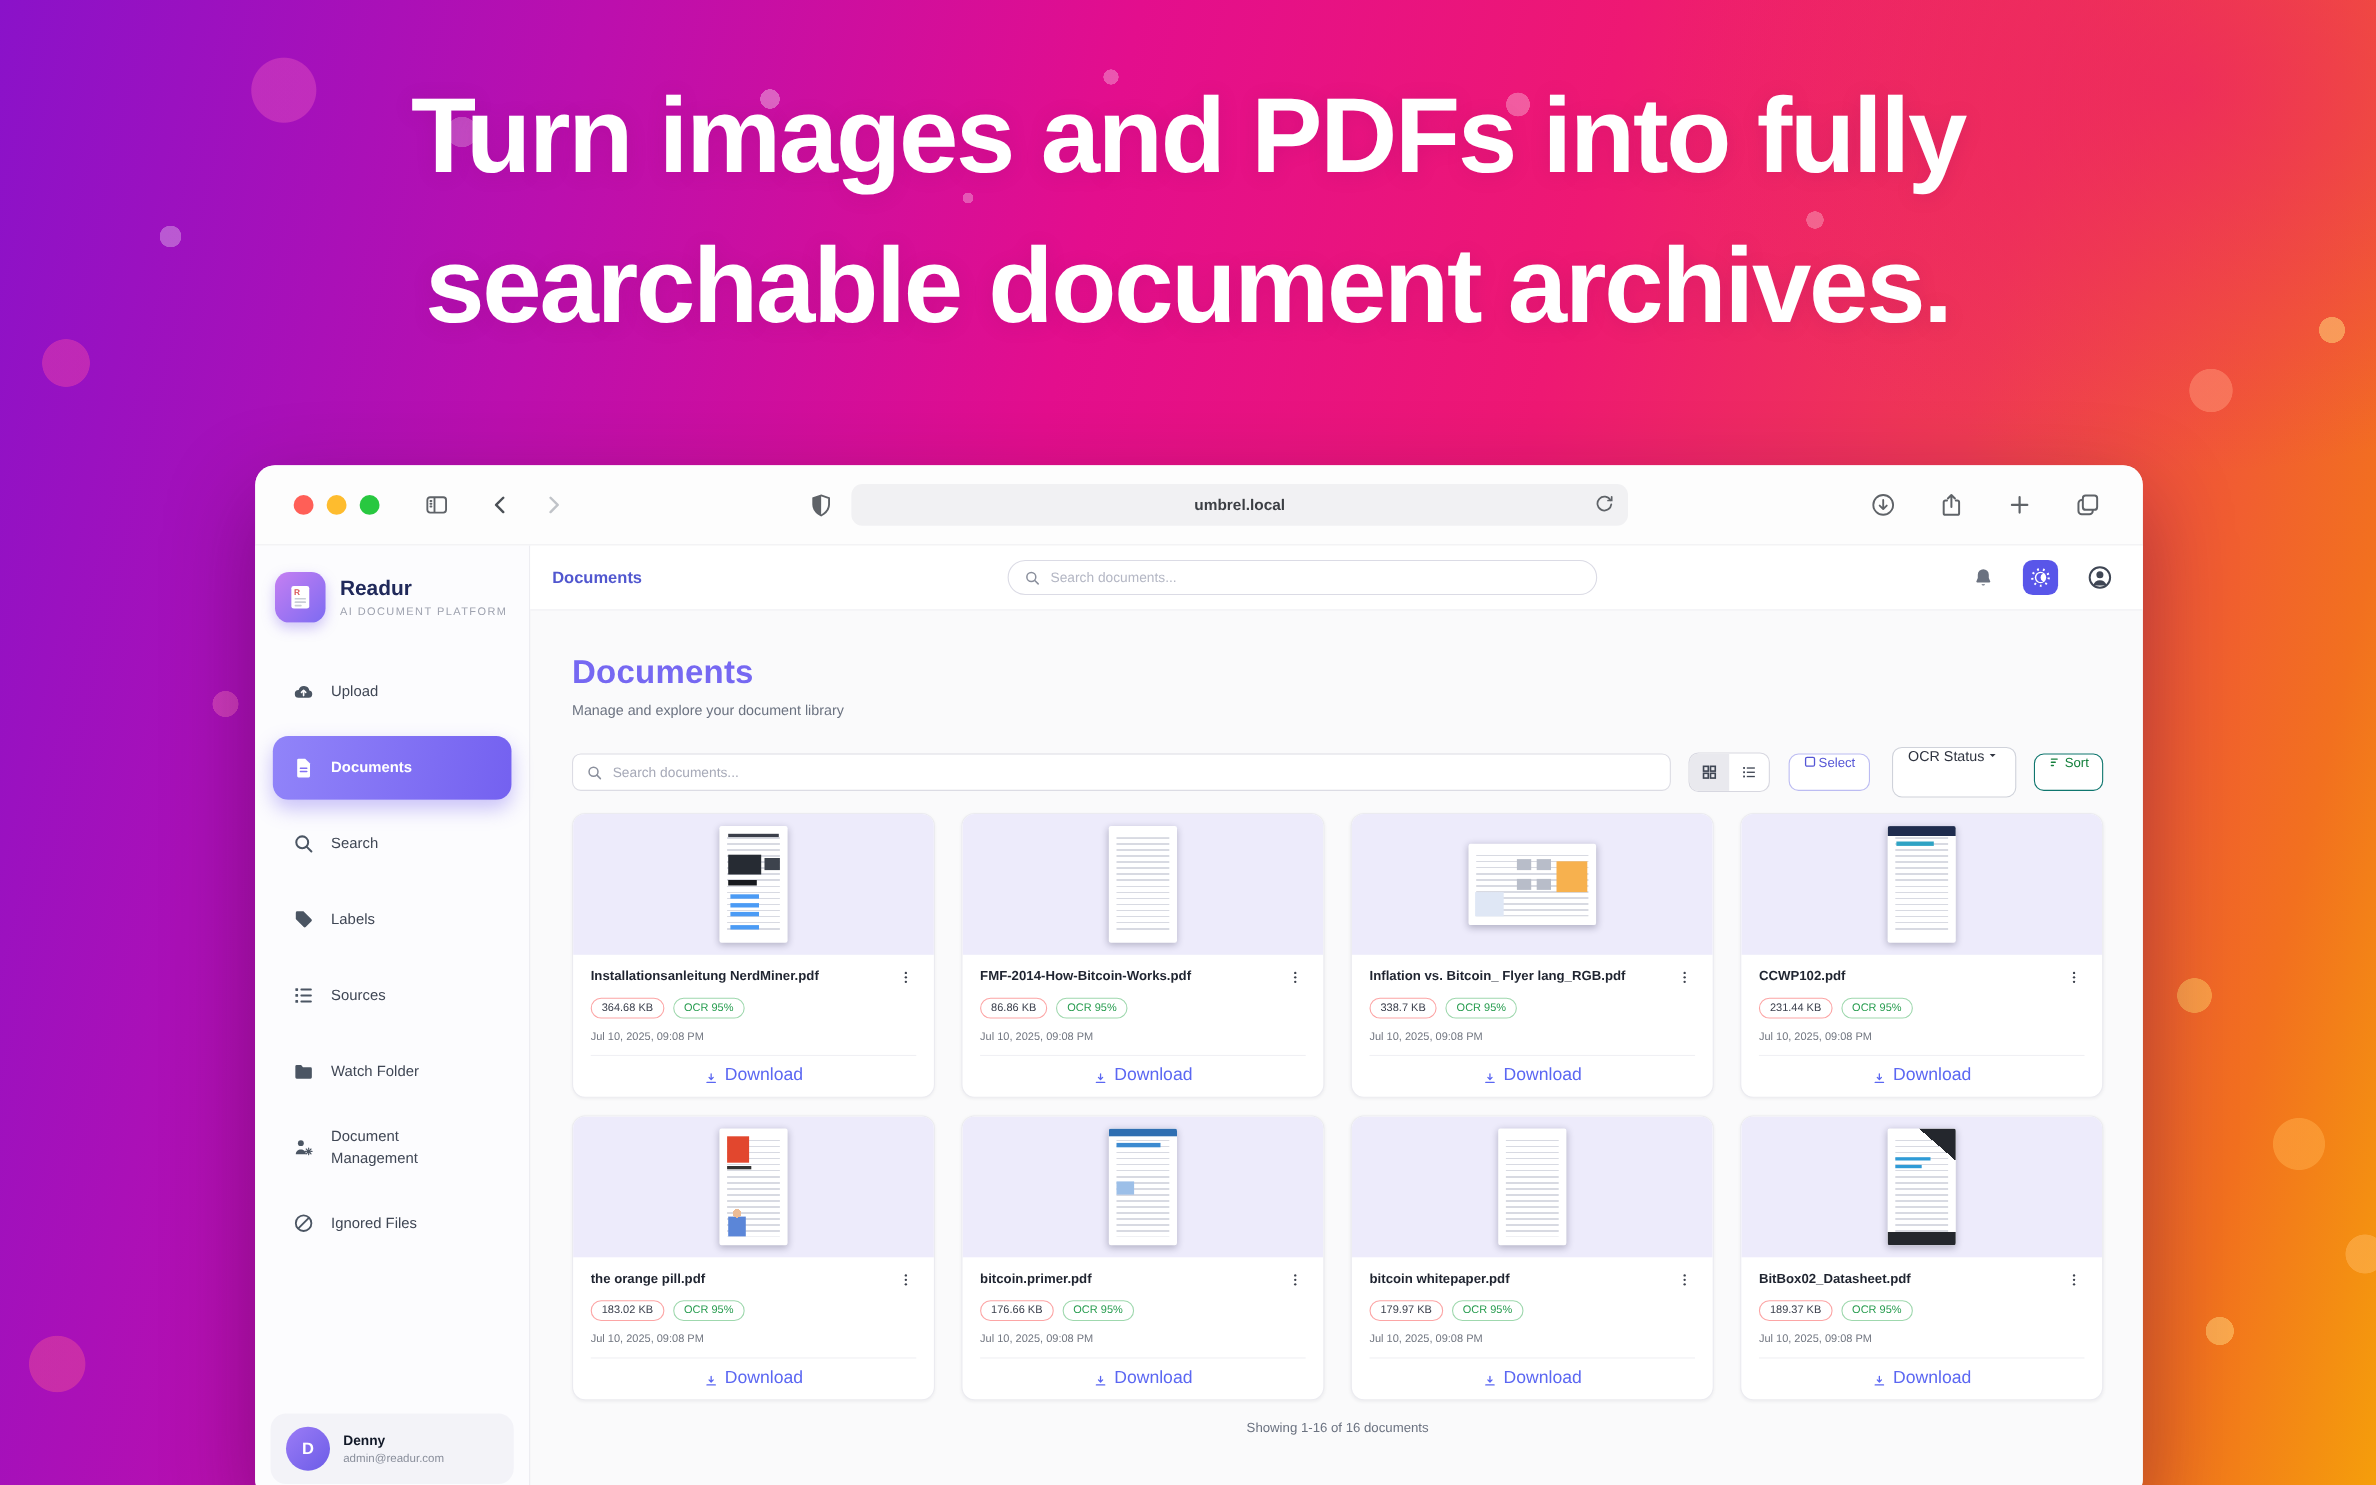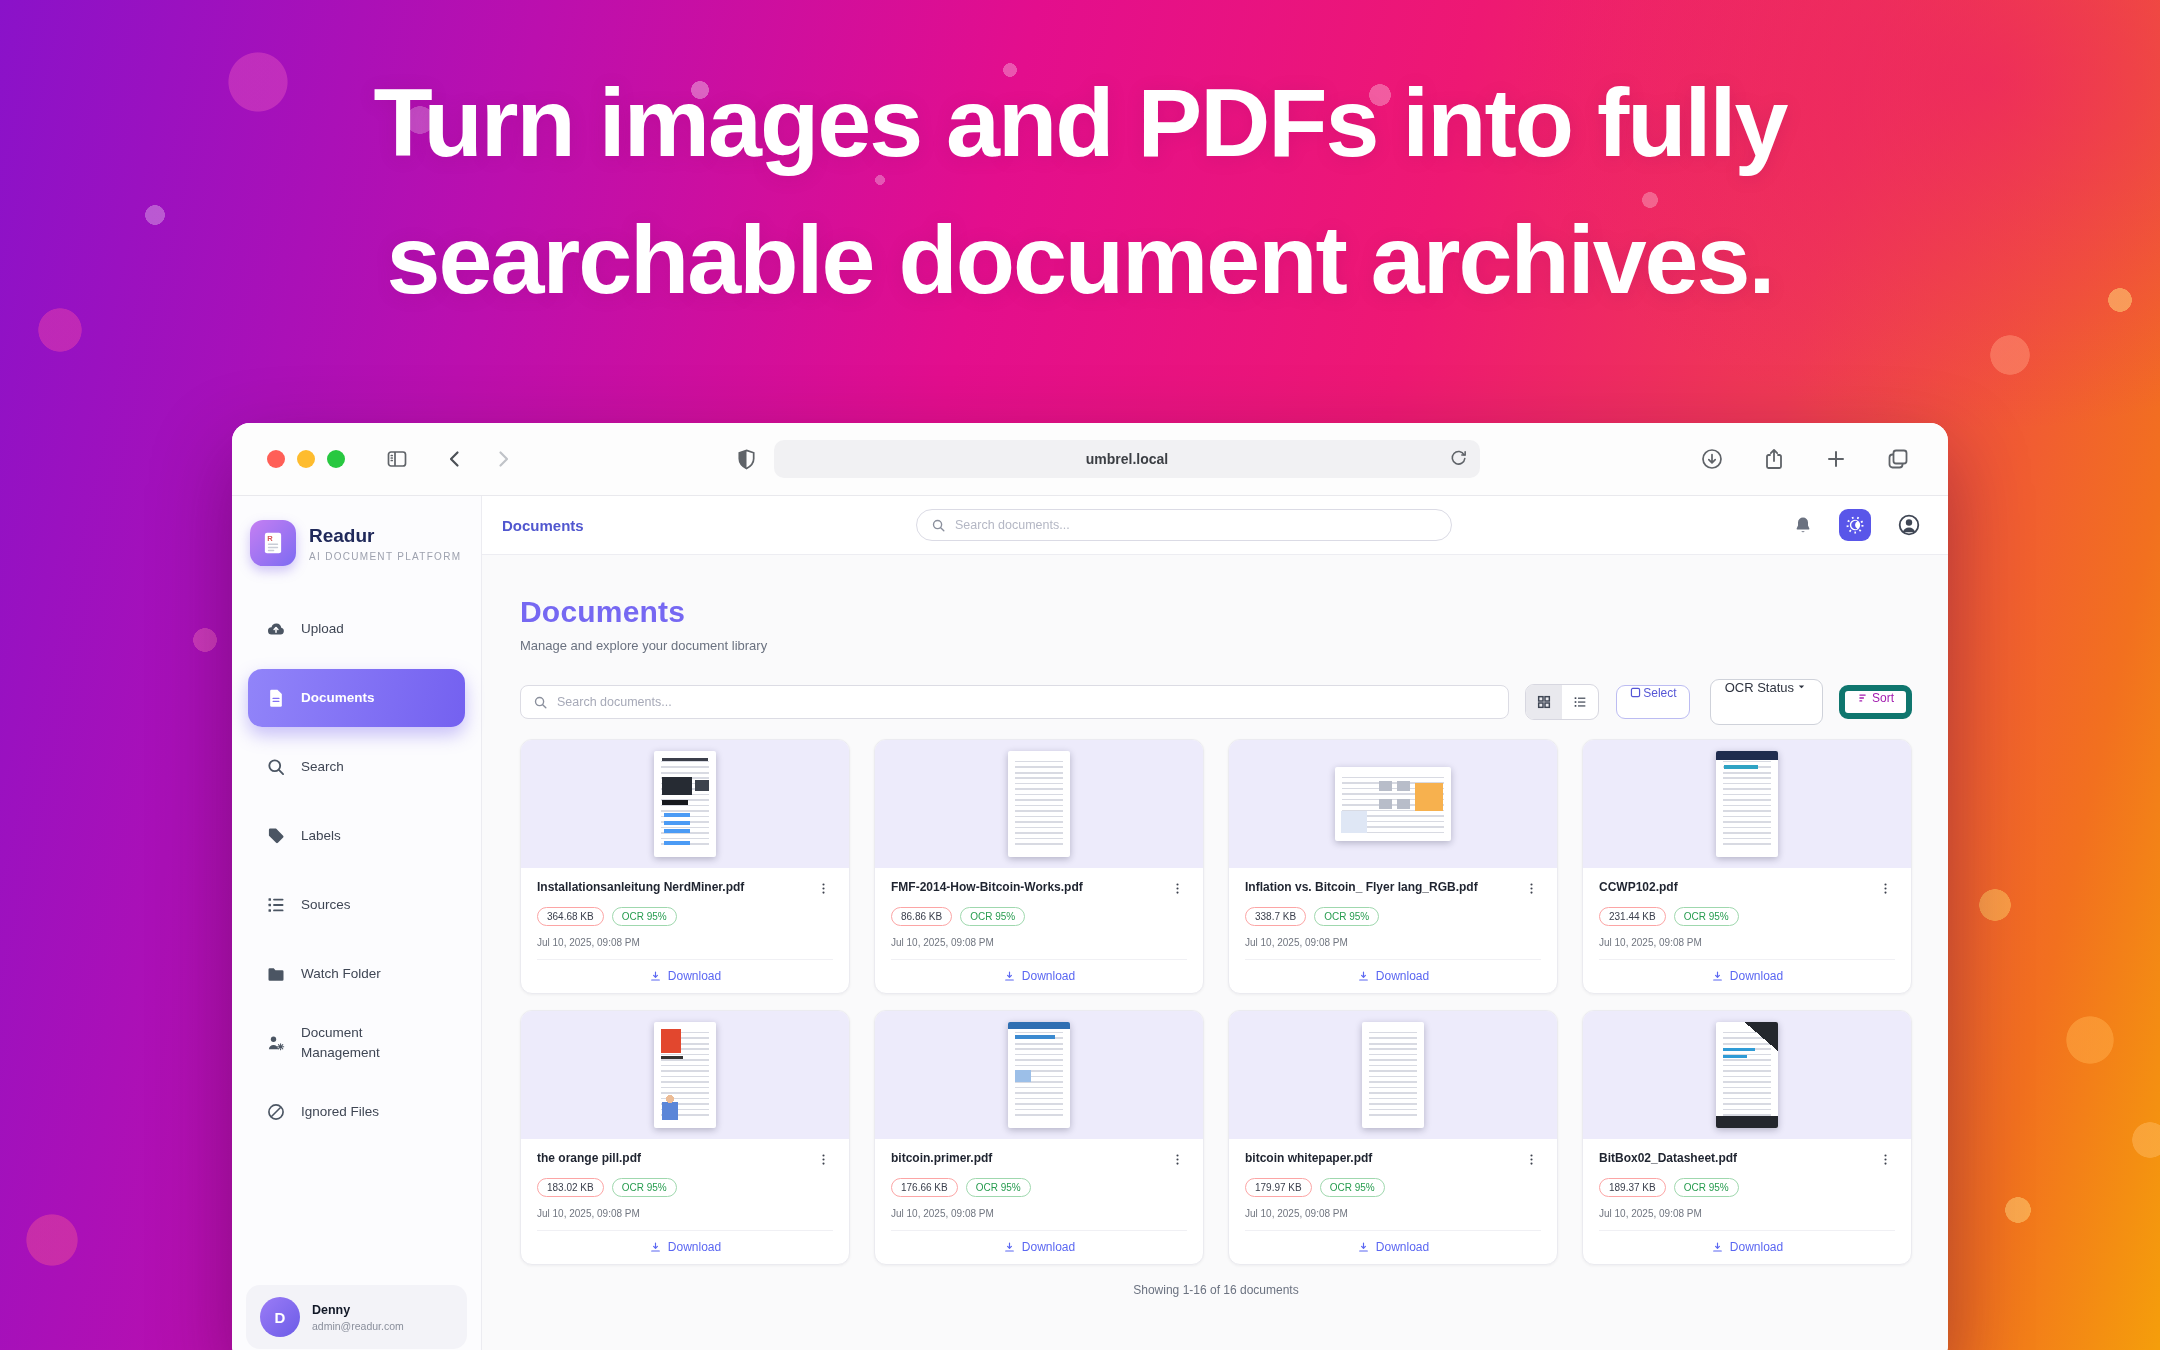--- a/index.html
+++ b/index.html
@@ -110,21 +110,21 @@
                       font-family:inherit; font-size:12.5px; color:#3f4654; }
   .doc-search input::placeholder { color:#a7aab8; }
   .view-toggle { display:flex; border:1px solid #d7d7e0; border-radius:9px; overflow:hidden;
                  margin-left:16px; background:#fff; }
   .vt-btn { width:36px; height:34px; display:flex; align-items:center; justify-content:center; color:#3f4654; }
   .vt-btn.active { background:#e9e9ee; }
   .btn { height:34px; border-radius:9px; display:flex; align-items:flex-start; gap:1px;
          font-size:12px; padding:0 12px; background:#fff; white-space:nowrap; }
   .btn-select { border:1px solid #bcbcf2; color:#5556d6; margin-left:17px; }
   .btn-ocr { border:1px solid #cfd2da; color:#2f3440; margin-left:20px; font-size:13px; height:46px; padding:0 14px; }
-  .btn-sort { border:6px solid #0f766e; color:#a21caf; margin-left:16px; }
+  .btn-sort { border:1px solid #0f766e; color:#15803d; margin-left:16px; }
 
   .grid { margin-top:14px; display:grid; grid-template-columns:repeat(4,1fr); gap:16px 24px; }
   .card { background:#fff; border:1px solid #ebebf0; border-radius:12px; overflow:hidden;
           box-shadow:0 1px 3px rgba(15,15,40,.05); }
   .thumb { height:128px; background:#edebfb; display:flex; align-items:center; justify-content:center; }
   .page-mini { width:62px; height:106px; background:#fff; border-radius:2px; position:relative;
                overflow:hidden; box-shadow:0 2px 7px rgba(30,30,60,.28); }
   .page-mini::before { content:""; position:absolute; left:7px; right:7px; top:10px; bottom:8px;
                background:repeating-linear-gradient(to bottom,#d8dae2 0 1.5px,transparent 1.5px 5.5px); }
   .page-mini::after { content:""; position:absolute; inset:0; background-repeat:no-repeat; }
@@ -161,21 +161,21 @@
   .card-title { font-size:12px; font-weight:700; color:#1f2430; line-height:1.3; padding-right:6px;
                 white-space:nowrap; overflow:hidden; text-overflow:ellipsis; }
   .kebab { color:#3c414d; flex:0 0 auto; padding:1px 2px; cursor:pointer; }
   .badges { display:flex; gap:8px; margin-top:10px; }
   .pill { font-size:10px; border-radius:999px; padding:3px 9px; background:#fff; }
   .pill-size { border:1px solid #fca5a5; color:#3a3f4c; }
   .pill-ocr  { border:1px solid #9fd8ae; color:#279c4f; }
   .card-date { font-size:10px; color:#717680; margin-top:11px; }
   .card-dl { margin-top:11px; border-top:1px solid #f0f0f4; padding:9px 0 10px;
              display:flex; justify-content:center; }
-  .dl-link { color:#5b67f2; font-size:12px; display:flex; gap:6px; align-items:center;
+  .dl-link { color:#5b67f2; font-size:16px; display:flex; gap:6px; align-items:flex-end;
              cursor:pointer; text-decoration:none; }
   .showing { text-align:center; font-size:12px; color:#6b7280; margin-top:18px; }
 </style>
 </head>
 <body>
 
 <div class="hero">
   <div>Turn images and PDFs into fully</div>
   <div>searchable document archives.</div>
 </div>

